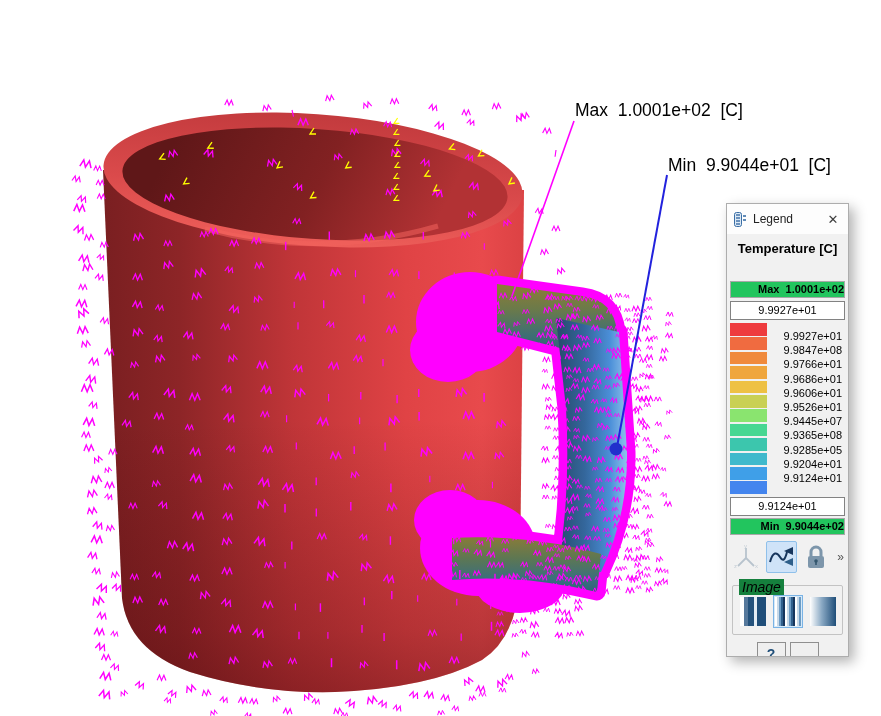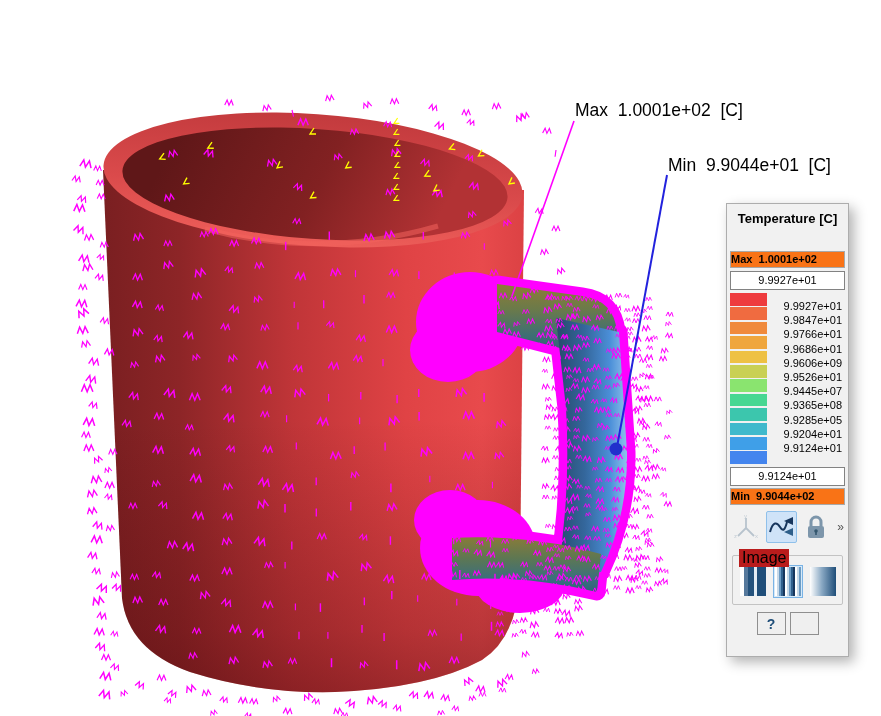--- a/index.html
+++ b/index.html
@@ -14,39 +14,39 @@
     position:absolute;left:726px;top:203px;width:123px;height:454px;
     background:#f1f1f1;border:1px solid #adadad;box-sizing:border-box;
     box-shadow:5px 5px 12px rgba(0,0,0,.30);font-family:"Liberation Sans",sans-serif;
     z-index:5;overflow:hidden;
   }
   .titlebar{height:30px;background:#fdfdfd;display:flex;align-items:center;padding:0 7px;gap:6px;}
   .titlebar .title{font-size:12px;color:#222;}
   .titlebar .close{margin-left:auto;width:16px;text-align:center;font-size:13px;color:#404040;cursor:default;}
   .heading{margin-top:7px;text-align:center;font-size:13px;font-weight:bold;color:#000;white-space:pre;}
   .rowbox{
-    margin:2px 3px 0;height:15px;line-height:15px;background:#f97316;border:1px solid #a8a8a8;
-    text-align:left;font-size:11px;font-weight:bold;white-space:pre;box-sizing:content-box;
+    margin:2px 3px 0;height:15px;line-height:15px;background:#22c55e;border:1px solid #a8a8a8;
+    text-align:right;font-size:11px;font-weight:bold;white-space:pre;box-sizing:content-box;
   }
   .rowbox.max{margin-top:25px;}
   .inputbox{
     margin:3px 3px 0;height:17px;line-height:17px;background:#ffffff;border:1px solid #828282;
     text-align:center;font-size:11px;color:#000;
   }
   .scale{display:flex;margin:3px 3px 0;height:171px;}
   .swatches{width:37px;display:flex;flex-direction:column;gap:1.7px;}
   .swatch{height:12.6px;flex:1 1 auto;}
   .labels{flex:1;display:flex;flex-direction:column;padding-top:6px;}
   .slabel{height:14.2px;line-height:14.2px;font-size:11px;text-align:right;padding-right:3px;color:#000;}
   .toolbar{display:flex;align-items:center;gap:4px;margin:5px 4px 0;height:33px;}
   .tbtn{width:29px;height:30px;display:flex;align-items:center;justify-content:center;border:1px solid transparent;border-radius:2px;}
   .tbtn.selected{background:#cfe3f8;border:1px solid #8fc0ea;}
   .chev{font-size:12px;color:#555;margin-left:2px;}
   .imagegroup{position:relative;border:1px solid #c3c3c3;margin:12px 5px 0;padding:9px 3px 6px;border-radius:2px;}
-  .grouplabel{position:absolute;top:-7px;left:6px;background:#b91c1c;padding:0 3px;font-size:16px;color:#000;}
+  .grouplabel{position:absolute;top:-7px;left:6px;background:#15803d;padding:0 3px;font-size:14px;color:#000;font-style:italic;}
   .gradrow{display:flex;justify-content:center;gap:5px;}
   .gbtn{width:26px;height:29px;border:1px solid transparent;padding:1px;}
   .gbtn .fill{width:100%;height:100%;}
   .gbtn.selected{border:1px solid #7ab3e5;background:#d6e9f8;}
   .grad1{background:linear-gradient(90deg,#ffffff 0 16%,#56799c 16% 30%,#24527c 30% 55%,#e3ecf4 55% 66%,#1f4e79 66% 100%);}
   .grad2{background:repeating-linear-gradient(90deg,#ffffff 0 2px,#c7d9e9 2px 4px,#6d9cc4 4px 6px,#31608c 6px 8px,#17365d 8px 10px);}
   .grad3{background:linear-gradient(90deg,#ffffff 0%,#8aa9c4 45%,#1f4e79 100%);}
   .bottomrow{display:flex;justify-content:center;gap:4px;margin-top:7px;}
   .bbtn{width:27px;height:21px;border:1px solid #8f8f8f;background:#efefef;display:flex;align-items:center;justify-content:center;
         font-size:14px;font-weight:bold;color:#1f4e79;}
@@ -873,20 +873,33 @@
   <g font-family="Liberation Sans, sans-serif" font-size="17.5" fill="#000">
     <line x1="574" y1="121" x2="512" y2="296" stroke="#ff00ff" stroke-width="1.6"></line>
     <line x1="667" y1="175" x2="617" y2="447" stroke="#2222dd" stroke-width="2"></line>
     <circle cx="616" cy="449" r="6.5" fill="#2130cc"></circle>
     <text x="575" y="116" style="white-space:pre">Max  1.0001e+02  [C]</text>
     <text x="668" y="171" style="white-space:pre">Min  9.9044e+01  [C]</text>
   </g>
 </svg>
 
 <div class="panel">
+  <div class="titlebar">
+    <svg width="13" height="15">
+      <rect x="0.5" y="0.5" width="7" height="14" rx="2" fill="#dce9f5" stroke="#3a6ea5"></rect>
+      <line x1="2" y1="3" x2="6" y2="3" stroke="#3a6ea5" stroke-width="1.4"></line>
+      <line x1="2" y1="6" x2="6" y2="6" stroke="#3a6ea5" stroke-width="1.4"></line>
+      <line x1="2" y1="9" x2="6" y2="9" stroke="#3a6ea5" stroke-width="1.4"></line>
+      <line x1="2" y1="12" x2="6" y2="12" stroke="#3a6ea5" stroke-width="1.4"></line>
+      <line x1="9" y1="4" x2="12" y2="4" stroke="#3a6ea5" stroke-width="1.6"></line>
+      <line x1="9" y1="8" x2="12" y2="8" stroke="#3a6ea5" stroke-width="1.6"></line>
+    </svg>
+    <span class="title">Legend</span>
+    <span class="close">✕</span>
+  </div>
 
   <div class="heading">Temperature [C]</div>
   <div class="rowbox max">Max  1.0001e+02</div>
   <div class="inputbox">9.9927e+01</div>
 
   <div class="scale">
     <div class="swatches">
         <div class="swatch" style="background: rgb(238, 59, 62);"></div>
         <div class="swatch" style="background: rgb(240, 107, 64);"></div>
         <div class="swatch" style="background: rgb(240, 138, 60);"></div>
@@ -895,24 +908,24 @@
         <div class="swatch" style="background: rgb(201, 208, 84);"></div>
         <div class="swatch" style="background: rgb(138, 228, 111);"></div>
         <div class="swatch" style="background: rgb(71, 215, 146);"></div>
         <div class="swatch" style="background: rgb(60, 198, 173);"></div>
         <div class="swatch" style="background: rgb(63, 185, 204);"></div>
         <div class="swatch" style="background: rgb(63, 159, 232);"></div>
         <div class="swatch" style="background: rgb(68, 133, 238);"></div>
       </div>
     <div class="labels">
         <div class="slabel">9.9927e+01</div>
-        <div class="slabel">9.9847e+01</div>
+        <div class="slabel">9.9847e+08</div>
         <div class="slabel">9.9766e+01</div>
         <div class="slabel">9.9686e+01</div>
-        <div class="slabel">9.9606e+09</div>
+        <div class="slabel">9.9606e+01</div>
         <div class="slabel">9.9526e+01</div>
         <div class="slabel">9.9445e+07</div>
         <div class="slabel">9.9365e+08</div>
         <div class="slabel">9.9285e+05</div>
         <div class="slabel">9.9204e+01</div>
         <div class="slabel">9.9124e+01</div>
       </div>
   </div>
 
   <div class="inputbox">9.9124e+01</div>

